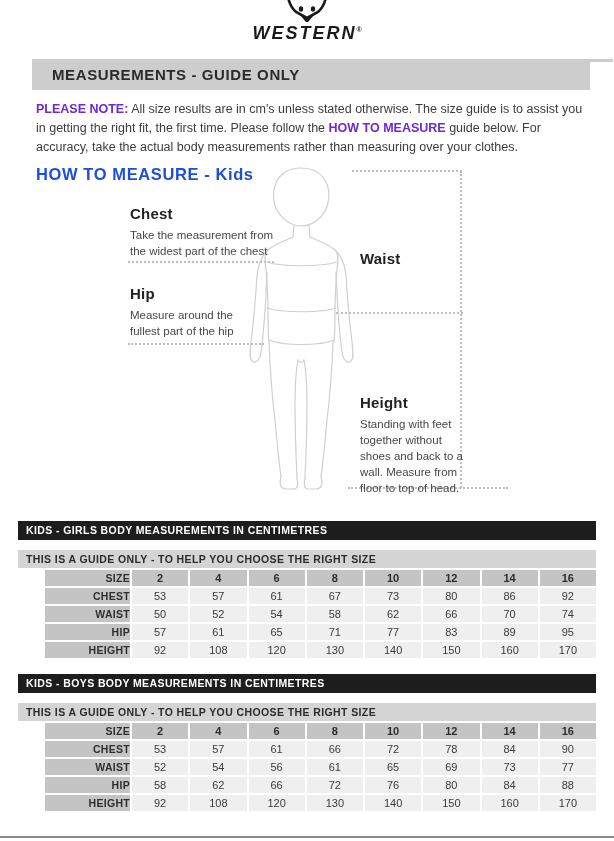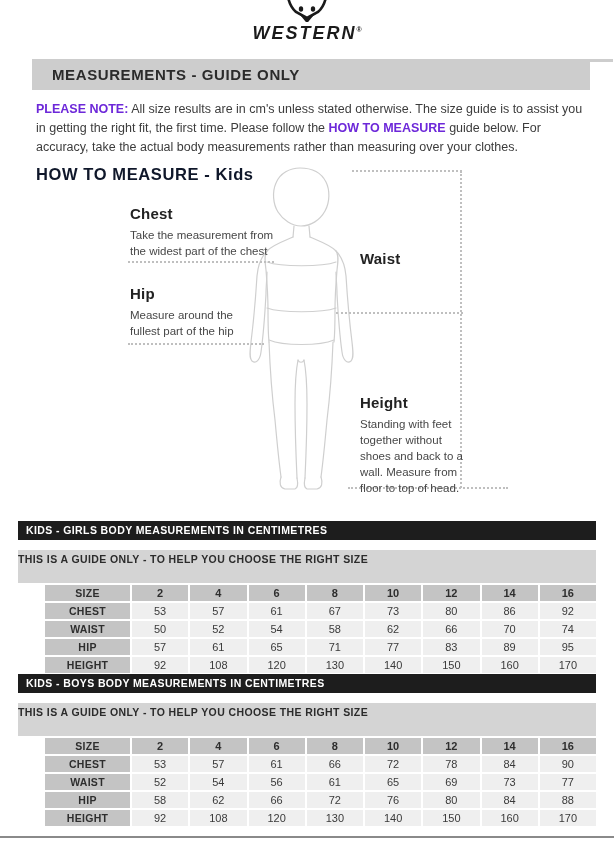--- a/index.html
+++ b/index.html
@@ -16,41 +16,41 @@
   
   .title-topline{position:absolute;left:32px;top:59px;width:581px;height:3px;background:#cdcdcd;}
   .title-bar{position:absolute;left:32px;top:60px;width:558px;height:30px;background:#cdcdcd;
              line-height:30px;padding-left:20px;box-sizing:border-box;
              font-weight:bold;font-size:15px;letter-spacing:.6px;color:#2b2b2b;}
 
   .note{position:absolute;left:36px;top:100px;width:548px;font-size:12.5px;line-height:19px;color:#3c3c3c;margin:0;}
   .note b{color:#6d28d9;}
 
   .htm-title{position:absolute;left:36px;top:165px;margin:0;font-size:16.5px;font-weight:bold;
-             letter-spacing:.6px;color:#0f172a;}
+             letter-spacing:.6px;color:#1d4ed8;}
 
   
   .figure-svg{position:absolute;left:240px;top:160px;width:132px;height:340px;}
   .dotted-h{position:absolute;border-top:2px dotted #bfbfbf;height:0;}
   .dotted-v{position:absolute;border-left:2px dotted #bfbfbf;width:0;}
   .m-label{position:absolute;}
   .m-label h3{margin:0 0 5px 0;font-size:15px;font-weight:bold;color:#222222;letter-spacing:.2px;}
   .m-label p{margin:0;font-size:11.5px;line-height:16px;color:#474747;}
 
   
   .size-table{position:absolute;left:18px;width:578px;}
   .tbl-title{height:19px;line-height:19px;background:#1d1d1d;color:#ffffff;
              font-size:10.5px;font-weight:bold;letter-spacing:.4px;padding-left:8px;
              box-sizing:border-box;margin-bottom:10px;}
-  .tbl-subtitle{height:33px;line-height:19px;background:#d4d4d4;color:#2b2b2b;
-             font-size:10.5px;font-weight:bold;letter-spacing:.4px;padding-left:0;
+  .tbl-subtitle{height:18px;line-height:19px;background:#d4d4d4;color:#2b2b2b;
+             font-size:10.5px;font-weight:bold;letter-spacing:.4px;padding-left:8px;
              box-sizing:border-box;margin-bottom:2px;}
   .tbl-grid{display:grid;grid-template-columns:112px repeat(8,1fr);gap:2px;}
   .cell{height:16px;line-height:16px;font-size:11px;text-align:center;background:#efefef;color:#3a3a3a;}
-  .cell.label{background:#c4c4c4;text-align:center;font-weight:bold;
+  .cell.label{background:#c4c4c4;text-align:right;font-weight:bold;
               font-size:10.5px;color:#2e2e2e;letter-spacing:.3px;margin-left:27px;}
   .cell.header{background:#c4c4c4;font-weight:bold;color:#2e2e2e;}
 
   .bottom-rule{position:absolute;left:0;top:836px;width:614px;height:2px;background:#8a8a8a;}
 </style>
 </head>
 <body>
 
 <div class="page">
 

